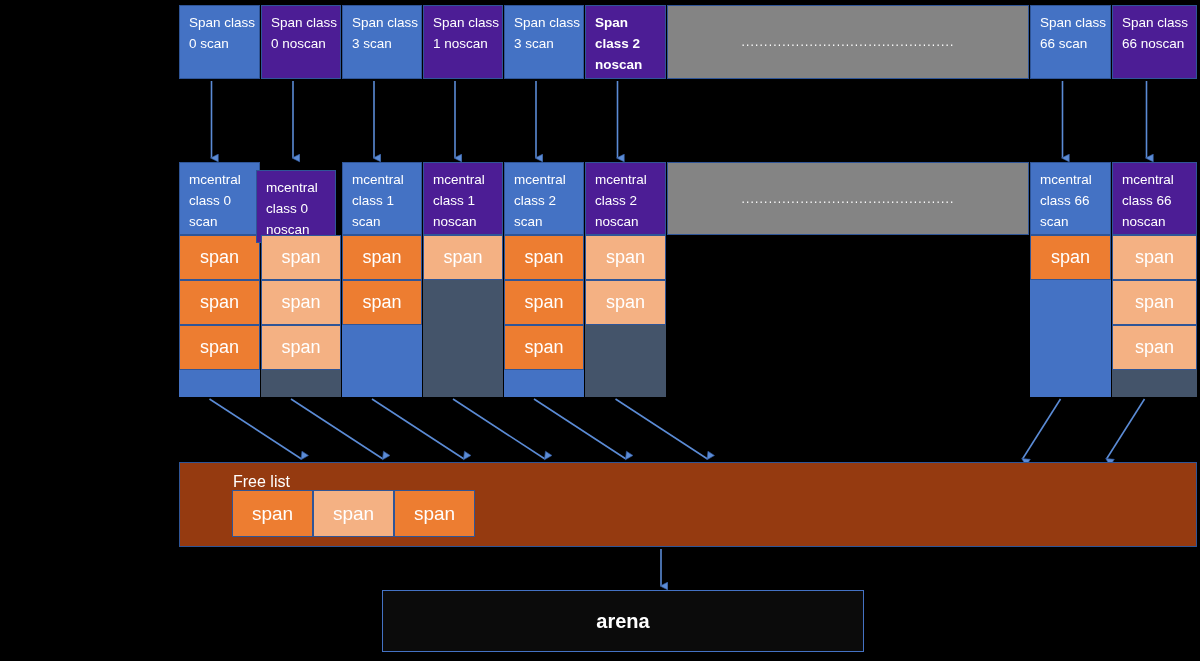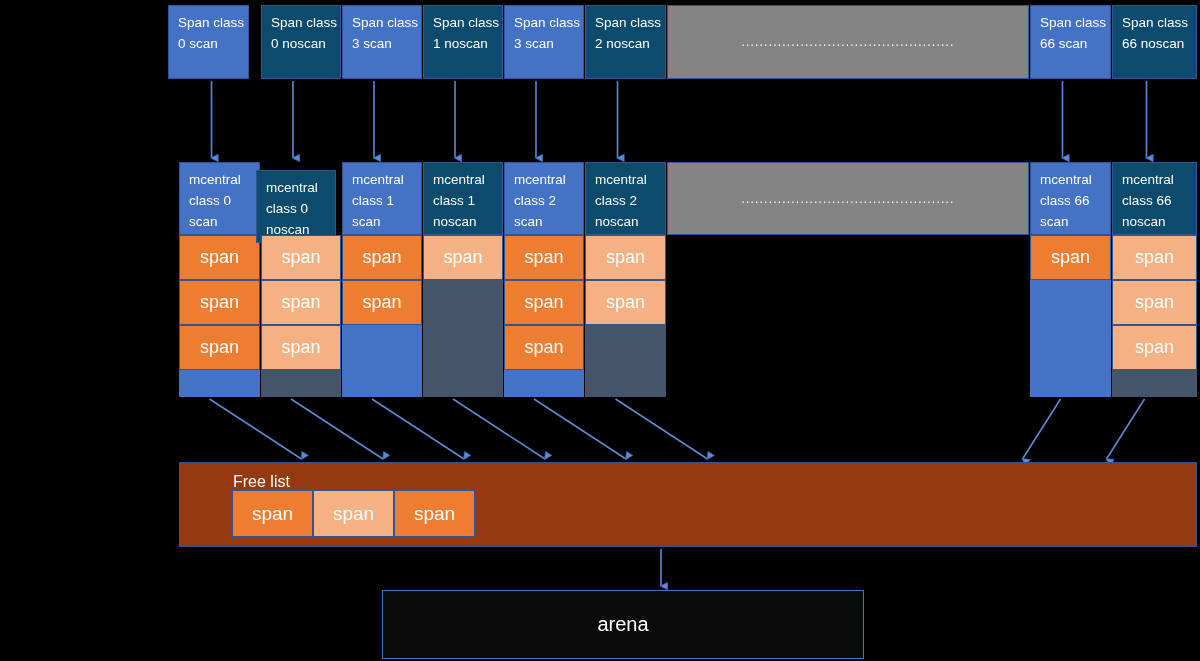--- a/index.html
+++ b/index.html
@@ -7,21 +7,21 @@
        font-family:"Liberation Sans","DejaVu Sans",sans-serif;color:#fff;}
   .canvas{position:absolute;left:0;top:0;width:1200px;height:661px;}
 
   
   .box{position:absolute;box-sizing:border-box;border:1px solid #2f5597;}
   .lbl{position:absolute;box-sizing:border-box;white-space:pre-line;}
 
   
   .hdr{font-size:13.5px;line-height:21px;padding:6px 0 0 9px;}
   .hdr.blue{background:#4472C4;}
-  .hdr.navy{background:#0c4a6e;}
+  .hdr.navy{background:#4c1d95;}
   .hdr.gray{background:#848484;}
 
   .gray .dots{position:absolute;left:0;right:0;top:50%;transform:translateY(-50%);
       text-align:center;font-size:12px;letter-spacing:1.2px;color:#fff;
       font-family:"Liberation Sans",sans-serif;}
 
   
   .spanbox{position:absolute;box-sizing:border-box;border:1px solid #2f5597;
       display:flex;align-items:center;justify-content:center;font-size:18px;color:#fff;}
   .spanbox.dark{background:#ED7D31;}
@@ -77,36 +77,36 @@
         <line x1="615.5" y1="399" x2="707.5" y2="459"></line>
         <line x1="1060.5" y1="399" x2="1022.5" y2="459"></line>
         <line x1="1144.5" y1="399" x2="1106.5" y2="459"></line>
       </g>
     <g id="arrow-freelist-to-arena" stroke="#5B8BD5" stroke-width="1.6" fill="none" marker-end="url(#ah)">
         <line x1="661" y1="549" x2="661" y2="586"></line>
       </g>
   </svg>
 
   <div id="span-row">
-      <div class="box hdr blue" style="left: 168px; top: 5px; width: 81px; height: 74px;"><span>Span
+      <div class="box hdr blue" style="left: 179px; top: 5px; width: 81px; height: 74px;"><span>Span
 class 0
 scan</span></div>
       <div class="box hdr navy" style="left: 261px; top: 5px; width: 80px; height: 74px;"><span>Span
 class 0
 noscan</span></div>
       <div class="box hdr blue" style="left: 342px; top: 5px; width: 80px; height: 74px;"><span>Span
 class 3
 scan</span></div>
       <div class="box hdr navy" style="left: 423px; top: 5px; width: 80px; height: 74px;"><span>Span
 class 1
 noscan</span></div>
       <div class="box hdr blue" style="left: 504px; top: 5px; width: 80px; height: 74px;"><span>Span
 class 3
 scan</span></div>
-      <div class="box hdr navy" style="left: 585px; top: 5px; width: 81px; height: 74px;"><span>Span
+      <div class="box hdr navy" style="left: 585px; top: 5px; width: 81px; height: 74px; font-weight: bold;"><span>Span
 class 2
 noscan</span></div>
       <div class="box hdr gray" style="left: 667px; top: 5px; width: 362px; height: 74px;">
         <div class="dots">...............................................</div>
       </div>
       <div class="box hdr blue" style="left: 1030px; top: 5px; width: 81px; height: 74px;"><span>Span
 class 66
 scan</span></div>
       <div class="box hdr navy" style="left: 1112px; top: 5px; width: 85px; height: 74px;"><span>Span
 class 66
@@ -213,17 +213,17 @@
         </div>
         <div class="fspan light" style="left: 133px; top: 27px; width: 81px; height: 47px;">
           <span>span</span>
         </div>
         <div class="fspan dark" style="left: 214px; top: 27px; width: 81px; height: 47px;">
           <span>span</span>
         </div>
       </div>
   </div>
 
-  <div class="box" id="arena-box" style="left:382px;top:590px;width:482px;height:69px;">
+  <div class="box" id="arena-box" style="left:382px;top:590px;width:482px;height:62px;font-weight:bold;">
     <span>arena</span>
   </div>
 
 </div>
 
 </body></html>

